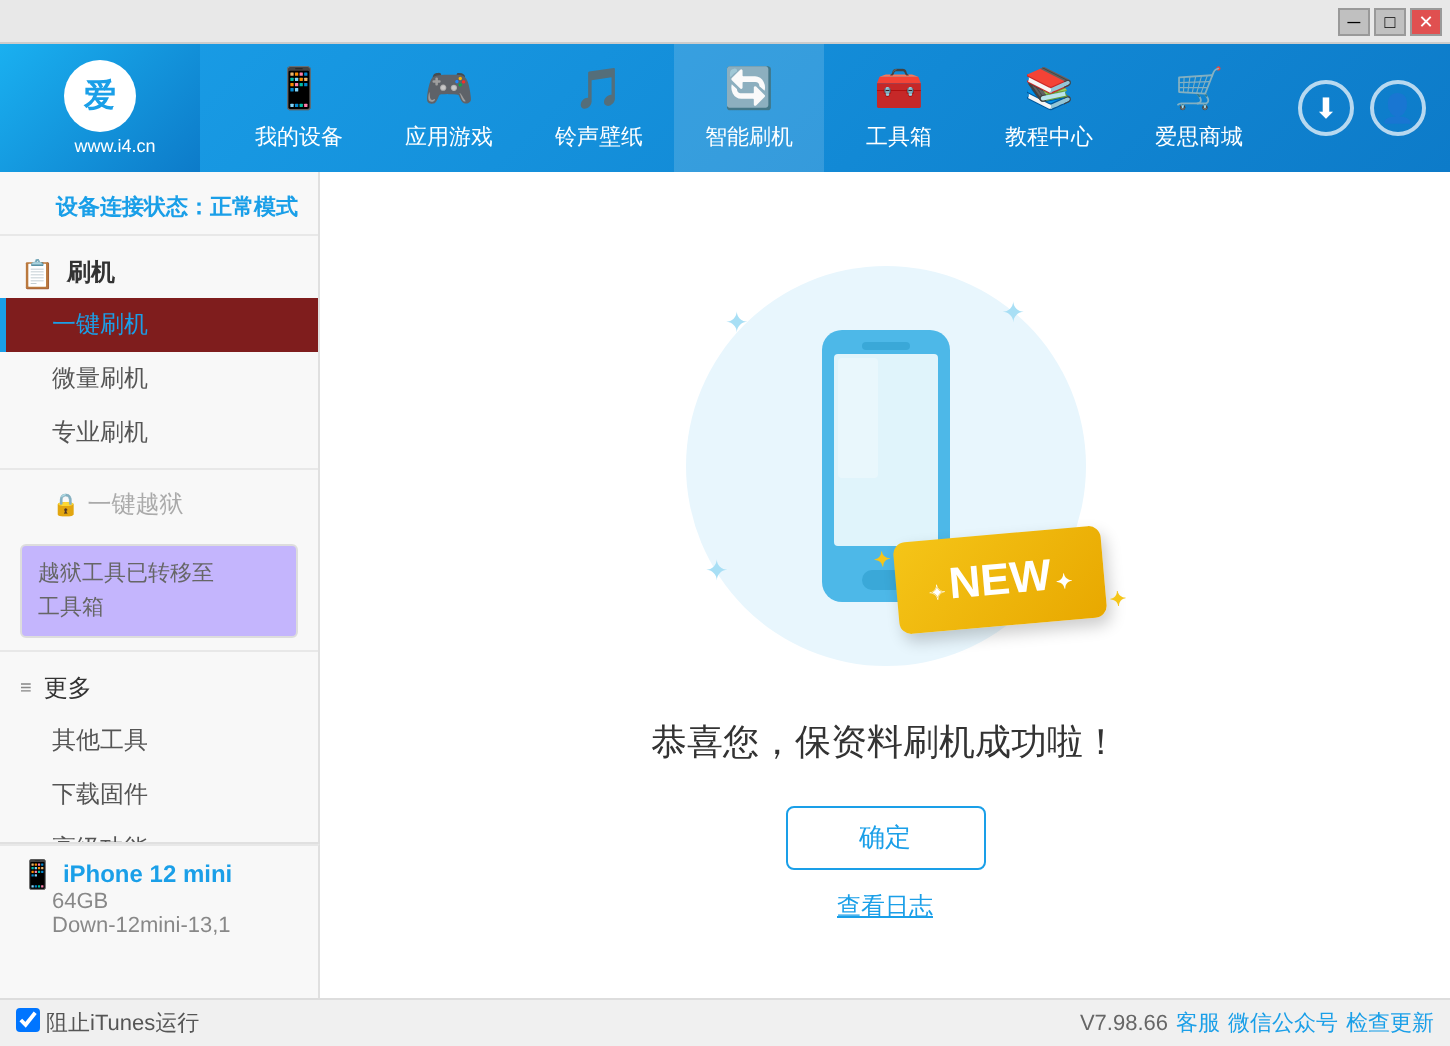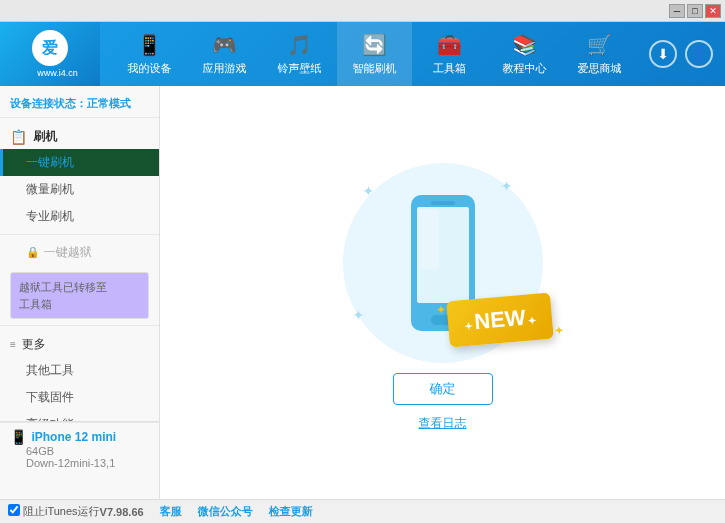--- a/index.html
+++ b/index.html
@@ -123,40 +123,41 @@
       padding-top: 4px;
       overflow-y: auto;
       flex-shrink: 0;
     }
     .status-bar-top {
       padding: 6px 10px;
       font-size: 11px;
       color: #555;
       border-bottom: 1px solid #e8e8e8;
       margin-bottom: 4px;
+      text-align: right;
     }
     .status-bar-top span { color: #1a9fe8; font-weight: bold; }
     .sidebar-section-header {
       display: flex;
       align-items: center;
       padding: 6px 10px 4px 10px;
       font-size: 12px;
       color: #333;
       font-weight: bold;
       cursor: pointer;
     }
     .sidebar-section-header .icon { margin-right: 6px; color: #1a9fe8; font-size: 14px; }
     .sidebar-item {
       padding: 5px 10px 5px 26px;
       font-size: 12px;
       color: #555;
       cursor: pointer;
     }
     .sidebar-item.active {
-      background: #14532d;
+      background: #7f1d1d;
       color: #1a9fe8;
       border-left: 3px solid #1a9fe8;
       padding-left: 23px;
     }
     .sidebar-divider {
       height: 1px;
       background: #e8e8e8;
       margin: 4px 0;
     }
     .sidebar-disabled {
@@ -295,22 +296,22 @@
     .device-sub {
       font-size: 11px;
       color: #888;
       padding-left: 16px;
     }
 
     .bottom-status {
       flex: 1;
       display: flex;
       align-items: center;
-      gap: 16px;
-      font-weight: bold;
+      justify-content: flex-end;
+      gap: 4px;
     }
 
     .sparkle {
       position: absolute;
       color: #a8dff5;
       font-size: 14px;
     }
     .sparkle-1 { top: 20px; left: 20px; }
     .sparkle-2 { top: 15px; right: 30px; }
     .sparkle-3 { bottom: 40px; left: 10px; }
@@ -455,20 +456,21 @@
 
           <rect x="16" y="16" width="20" height="60" rx="2" fill="rgba(255,255,255,0.3)"></rect>
         </svg>
       </div>
 
       <div class="new-badge">
         <span style="font-size:10px; margin-right:2px;">✦</span>NEW<span style="font-size:10px; margin-left:2px;">✦</span>
       </div>
     </div>
 
+    <div class="success-text">恭喜您，保资料刷机成功啦！</div>
 
     <button class="confirm-btn">
       <span>确定</span>
     </button>
 
     <div class="view-log-link">查看日志</div>
   </div>
 </div>
 
 <div class="bottom-bar">

